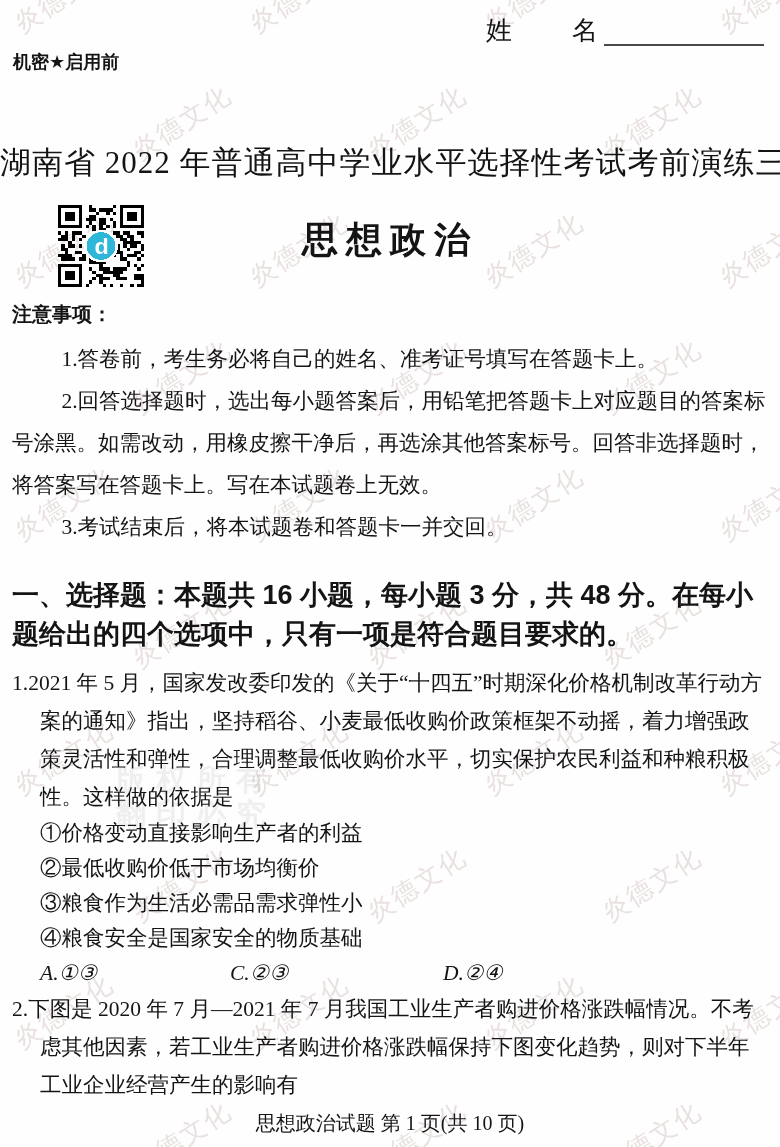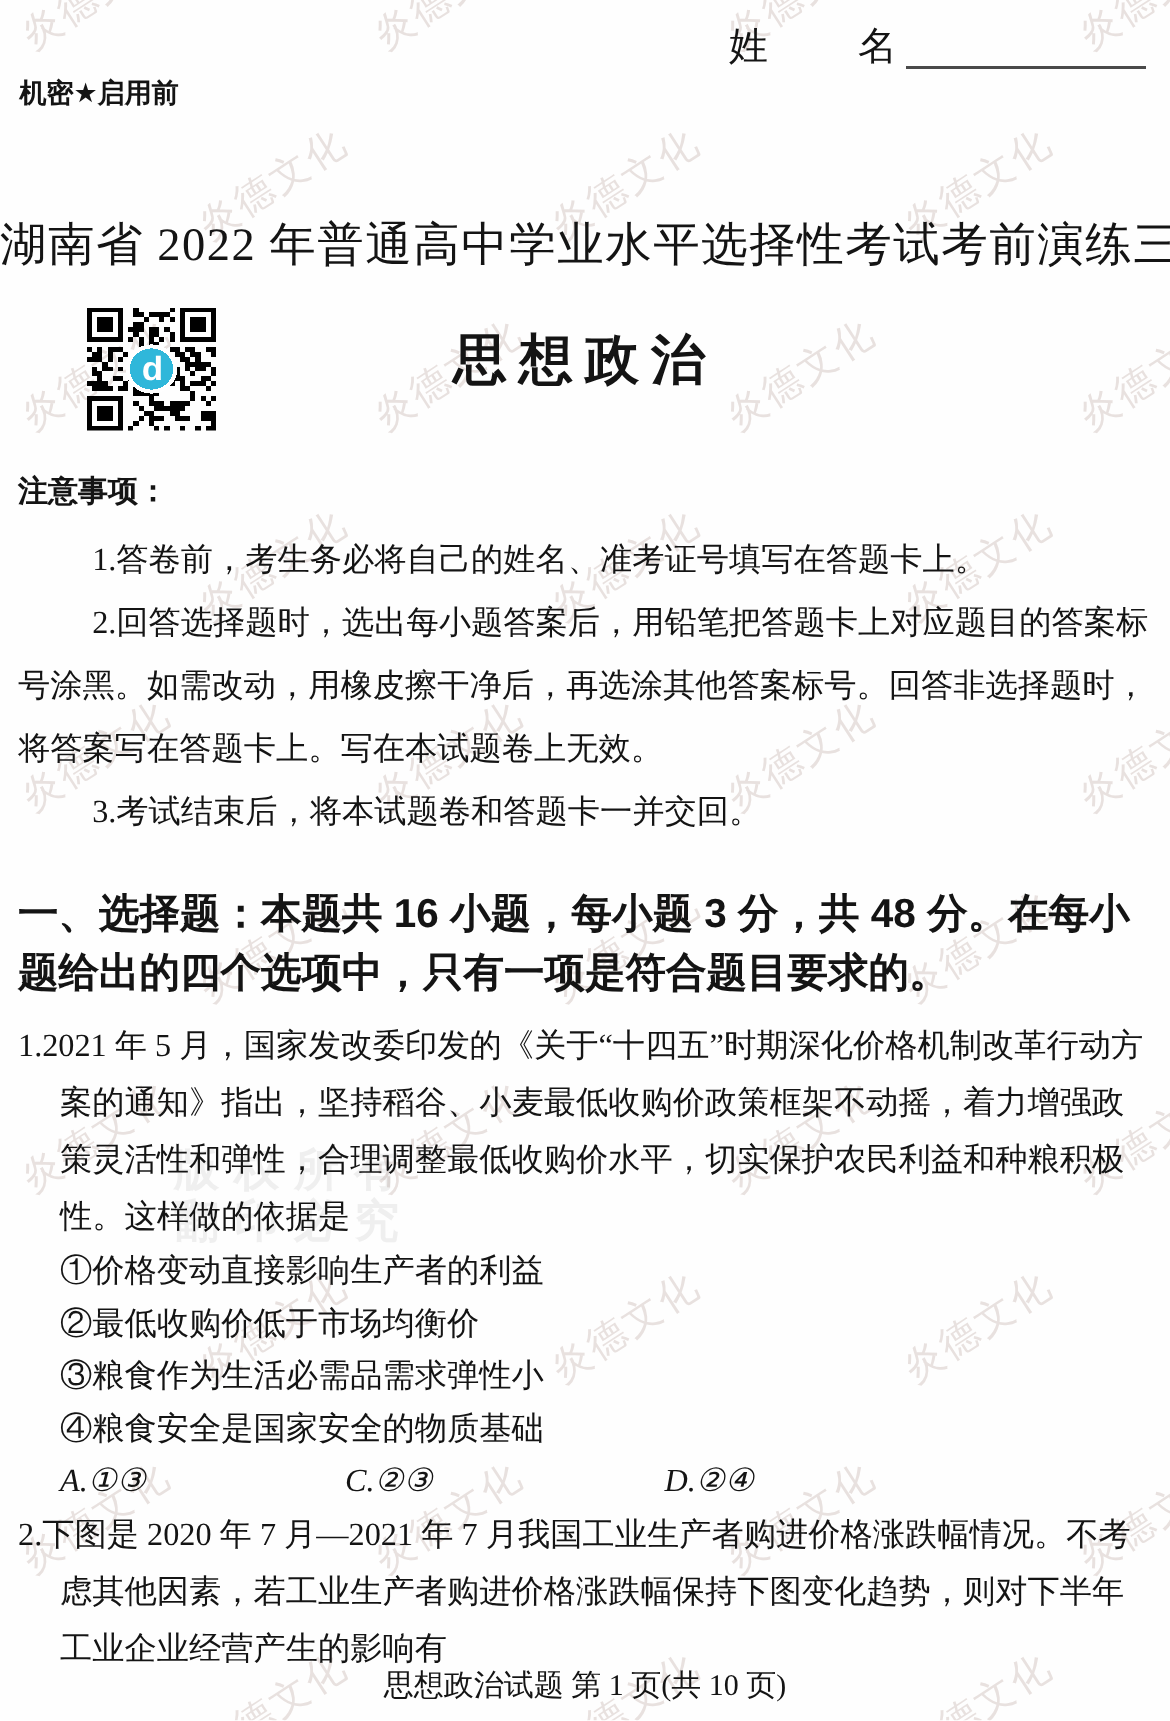--- a/index.html
+++ b/index.html
@@ -38,21 +38,21 @@
     position:absolute;left:0;top:142px;width:100%;text-align:center;
     font-size:31px;letter-spacing:1px;white-space:nowrap;
   }
   .qr{position:absolute;left:58px;top:205px;width:86px;height:82px;}
   .subject-title{
     position:absolute;left:0;top:216px;width:100%;text-align:center;
     font-family:Liberation Mono, monospace;
     font-weight:bold;font-size:36px;letter-spacing:8px;
   }
   
-  .content{position:absolute;left:12px;right:14px;top:316px;z-index:1;}
+  .content{position:absolute;left:12px;right:14px;top:302px;z-index:1;}
   .notice-heading{
     font-family:"Liberation Sans","DejaVu Sans",sans-serif;
     font-weight:bold;font-size:20px;line-height:24px;
   }
   .notice-p{font-size:21.5px;line-height:42px;text-indent:2.3em;margin:0;}
   .notice-p.first{margin-top:12px;}
   .section-header{
     margin-top:28px;
     font-family:"Liberation Sans","DejaVu Sans",sans-serif;
     font-weight:bold;font-size:27px;line-height:39px;

